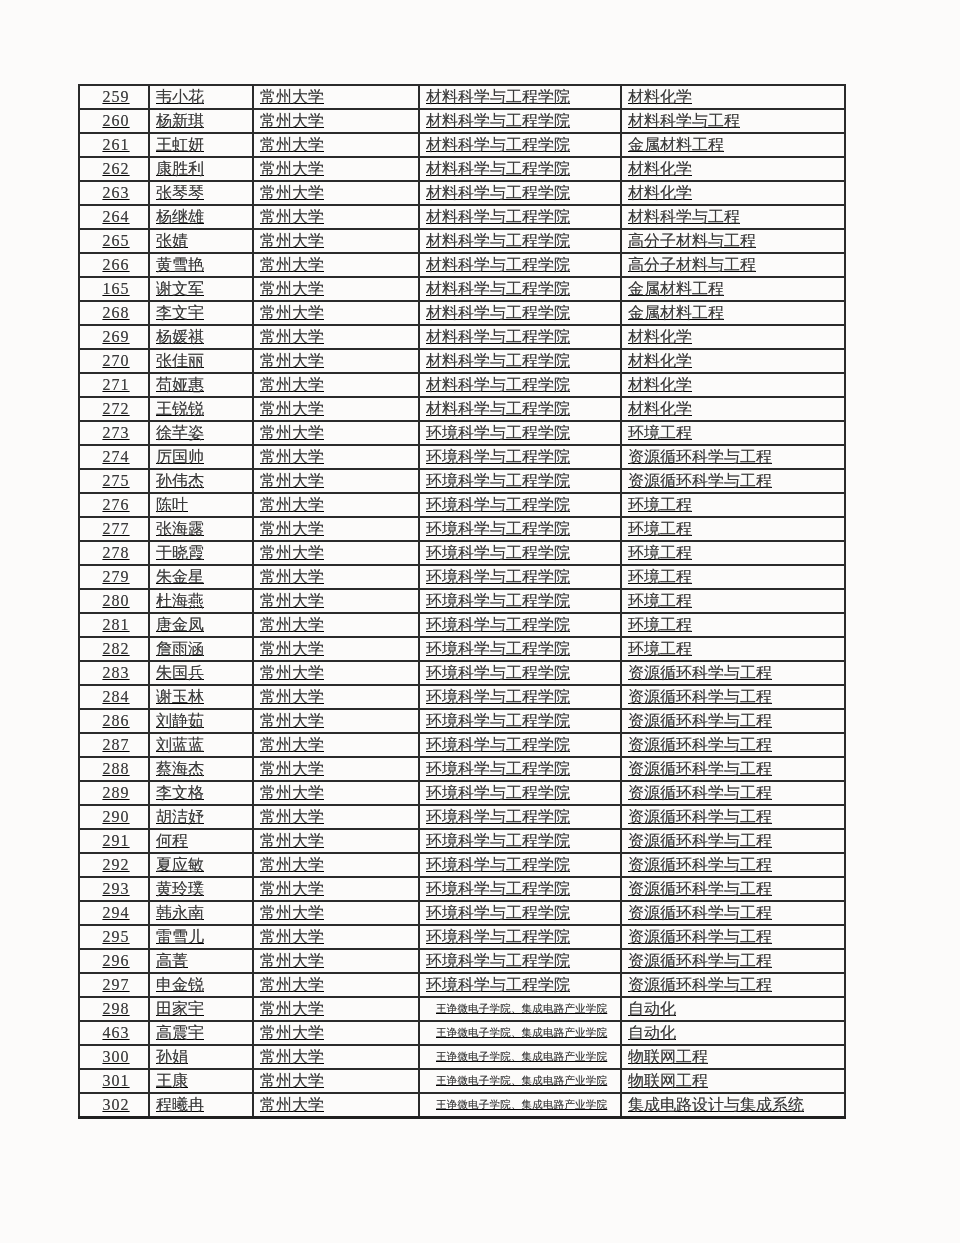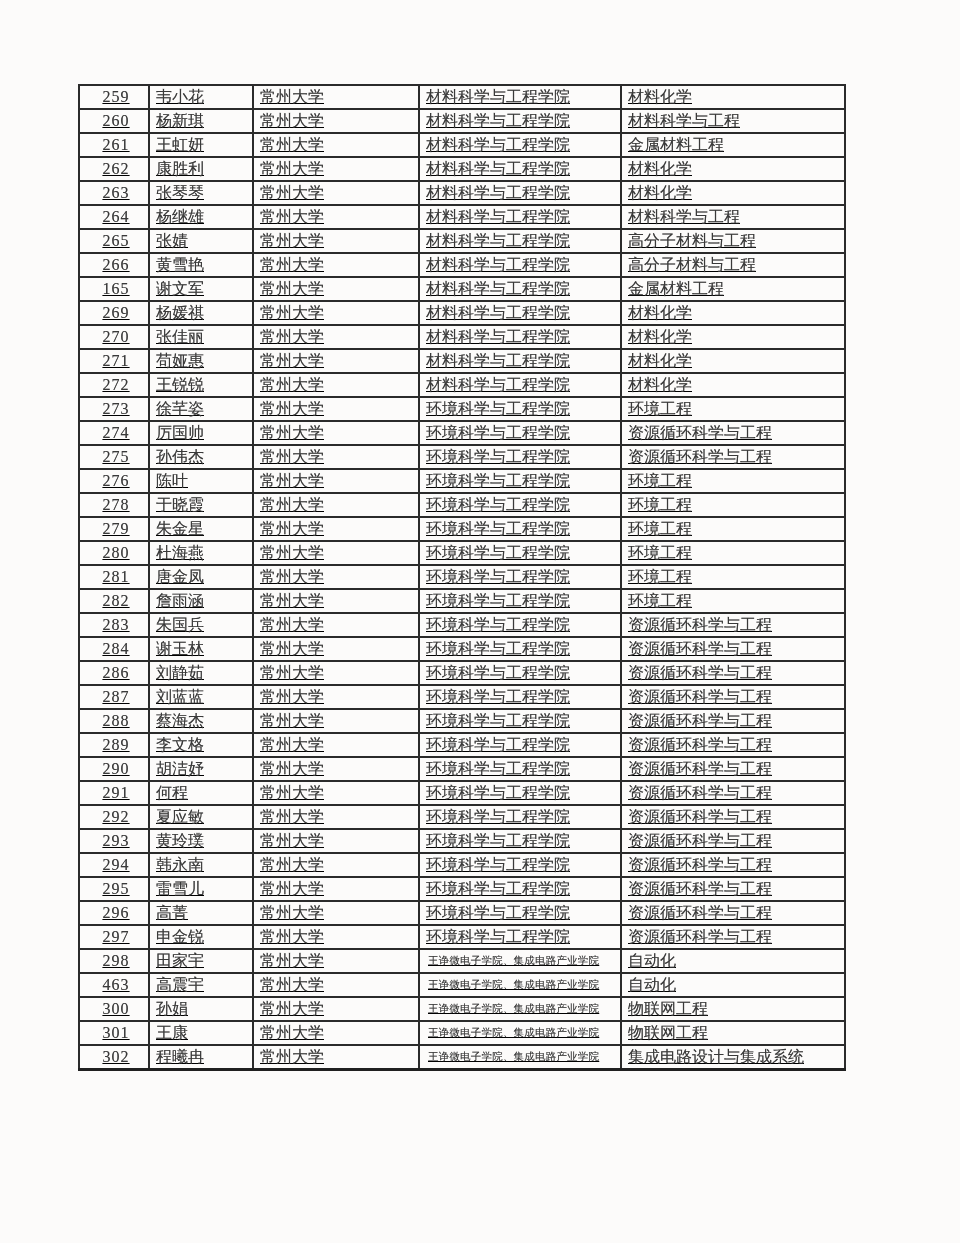--- a/index.html
+++ b/index.html
@@ -42,21 +42,21 @@
     text-align:center;
     padding:0;
     letter-spacing:1px;
   }
   td.c-name{padding-left:8px;}
   td.c-univ{padding-left:7px;}
   td.c-college{padding-left:5px;}
   td.c-college.small{
     font-size:10.5px;
     letter-spacing:0.2px;
-    padding-left:8px;
+    padding-left:16px;
   }
   td.c-major{padding-left:6px;}
 </style>
 </head>
 <body>
 
 <div class="page">
   <table class="roster">
     <colgroup>
       <col style="width:70px">
@@ -123,20 +123,27 @@
           <td class="c-major">高分子材料与工程</td>
         </tr>
         <tr>
           <td class="c-no">165</td>
           <td class="c-name">谢文军</td>
           <td class="c-univ">常州大学</td>
           <td class="c-college">材料科学与工程学院</td>
           <td class="c-major">金属材料工程</td>
         </tr>
         <tr>
+          <td class="c-no">268</td>
+          <td class="c-name">李文宇</td>
+          <td class="c-univ">常州大学</td>
+          <td class="c-college">材料科学与工程学院</td>
+          <td class="c-major">金属材料工程</td>
+        </tr>
+        <tr>
           <td class="c-no">269</td>
           <td class="c-name">杨媛祺</td>
           <td class="c-univ">常州大学</td>
           <td class="c-college">材料科学与工程学院</td>
           <td class="c-major">材料化学</td>
         </tr>
         <tr>
           <td class="c-no">270</td>
           <td class="c-name">张佳丽</td>
           <td class="c-univ">常州大学</td>
@@ -174,20 +181,27 @@
         <tr>
           <td class="c-no">275</td>
           <td class="c-name">孙伟杰</td>
           <td class="c-univ">常州大学</td>
           <td class="c-college">环境科学与工程学院</td>
           <td class="c-major">资源循环科学与工程</td>
         </tr>
         <tr>
           <td class="c-no">276</td>
           <td class="c-name">陈叶</td>
+          <td class="c-univ">常州大学</td>
+          <td class="c-college">环境科学与工程学院</td>
+          <td class="c-major">环境工程</td>
+        </tr>
+        <tr>
+          <td class="c-no">277</td>
+          <td class="c-name">张海露</td>
           <td class="c-univ">常州大学</td>
           <td class="c-college">环境科学与工程学院</td>
           <td class="c-major">环境工程</td>
         </tr>
         <tr>
           <td class="c-no">278</td>
           <td class="c-name">于晓霞</td>
           <td class="c-univ">常州大学</td>
           <td class="c-college">环境科学与工程学院</td>
           <td class="c-major">环境工程</td>

